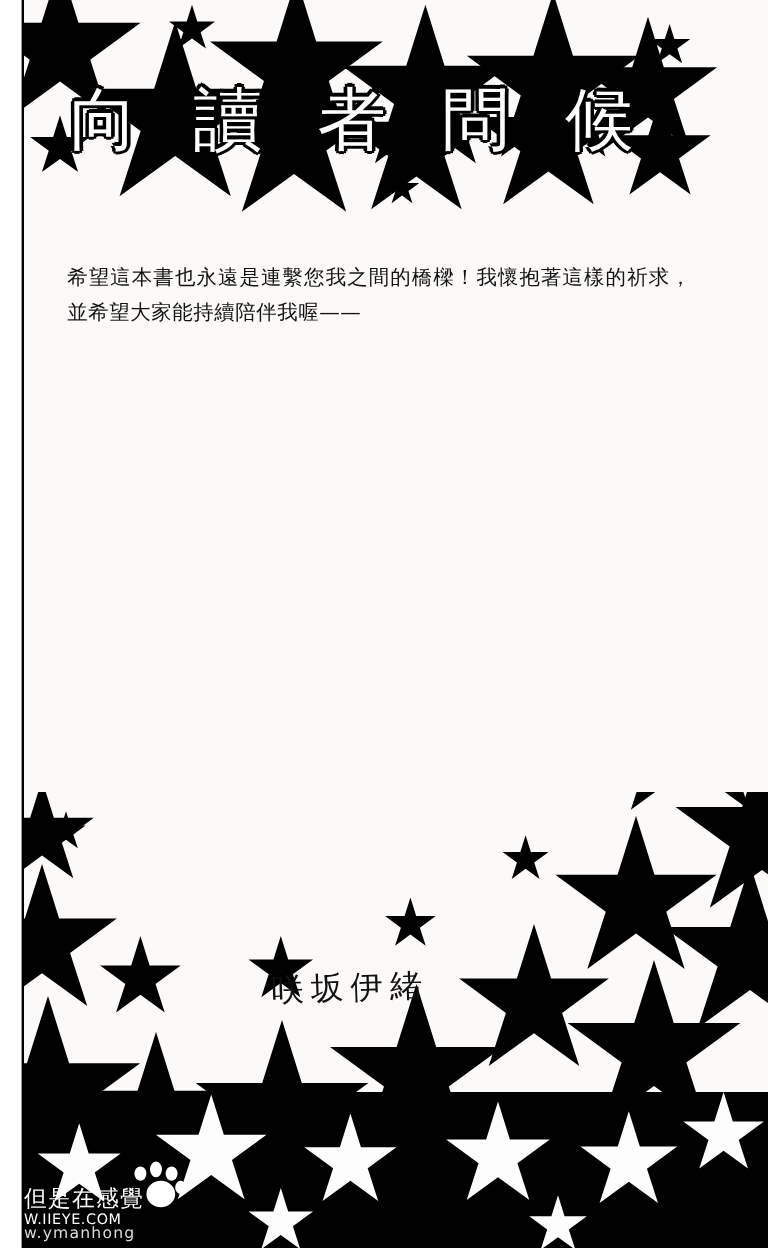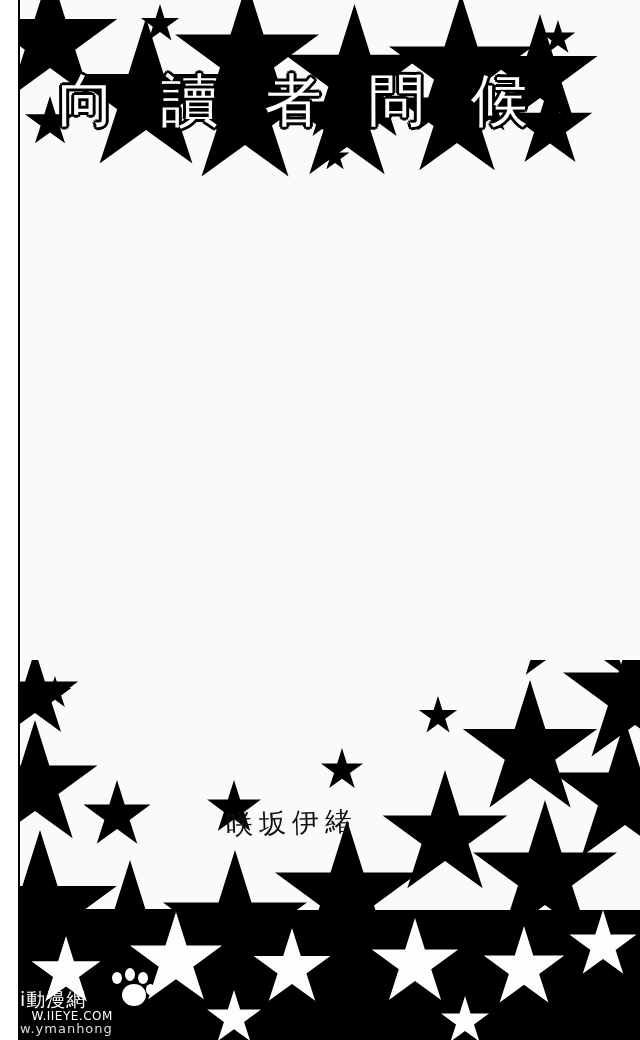--- a/index.html
+++ b/index.html
@@ -106,21 +106,21 @@
   
   .watermark {
     position: absolute;
     left: 0px; bottom: 4px;
     z-index: 9;
     font-family: "DejaVu Sans", sans-serif;
     color: #ffffff;
     line-height: 1.05;
   }
   .wm-line1 { font-size: 19px; letter-spacing: 1px; }
-  .wm-line2 { font-size: 12px; letter-spacing: 0.5px; text-align: right; }
+  .wm-line2 { font-size: 12px; letter-spacing: 0.5px; }
   .wm-line3 { font-size: 13px; letter-spacing: 1px; color: #dddddd; }
   .wm-badge {
     position: absolute;
     left: 88px; bottom: 30px;
     width: 46px; height: 40px;
     z-index: 10;
   }
   .paw {
     position: absolute;
     background: #fff;
@@ -155,20 +155,21 @@
       <div class="title-block">
         <span class="title-char">向</span>
         <span class="title-char">讀</span>
         <span class="title-char">者</span>
         <span class="title-char">問</span>
         <span class="title-char">候</span>
       </div>
     </div>
 
     <div class="content">
+      <p class="para">希望這本書也永遠是連繫您我之間的橋樑！我懷抱著這樣的祈求，並希望大家能持續陪伴我喔——</p>
     </div>
 
     <div class="footer-band">
 
       <div style="position:absolute; left:-60px; top:250px; width:760px; height:220px; background:#000;"></div>
 
       <div class="star" style="left:470px; top:-140px; width:170px; height:170px;"></div>
       <div class="star" style="left:540px; top:-40px; width:150px; height:150px;"></div>
       <div class="star" style="left:440px; top:20px; width:140px; height:140px;"></div>
       <div class="star" style="left:530px; top:60px; width:150px; height:150px;"></div>
@@ -192,21 +193,21 @@
       <div class="star white" style="left:462px; top:266px; width:84px; height:84px;"></div>
       <div class="star white" style="left:10px; top:276px; width:72px; height:72px;"></div>
       <div class="star white" style="left:548px; top:250px; width:70px; height:70px;"></div>
       <div class="star white" style="left:186px; top:330px; width:56px; height:56px;"></div>
       <div class="star white" style="left:420px; top:336px; width:50px; height:50px;"></div>
     </div>
 
     <div class="signature">咲坂伊緒</div>
 
     <div class="watermark">
-      <div class="wm-line1">i動漫網</div>
+      <div class="wm-line1">但是在感覺</div>
       <div class="wm-line2">W.IIEYE.COM</div>
       <div class="wm-line3">w.ymanhong</div>
     </div>
     <div class="wm-badge">
       <div class="paw" style="left:14px; top:14px; width:24px; height:22px;"></div>
       <div class="paw" style="left:4px; top:2px; width:10px; height:12px;"></div>
       <div class="paw" style="left:17px; top:-2px; width:10px; height:13px;"></div>
       <div class="paw" style="left:30px; top:2px; width:10px; height:12px;"></div>
       <div class="paw" style="left:38px; top:14px; width:9px; height:11px;"></div>
     </div>

